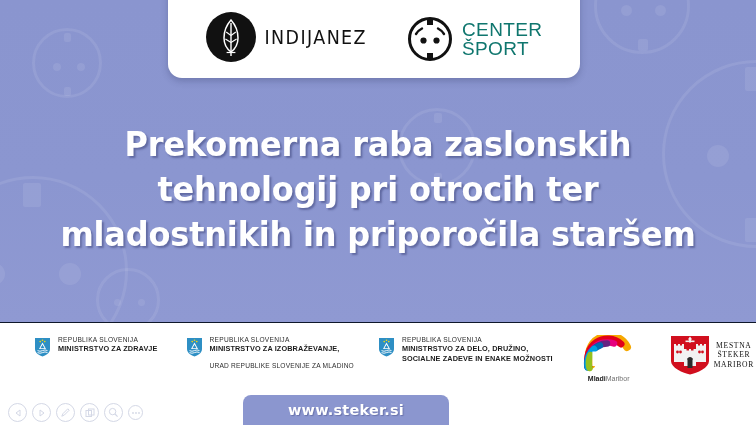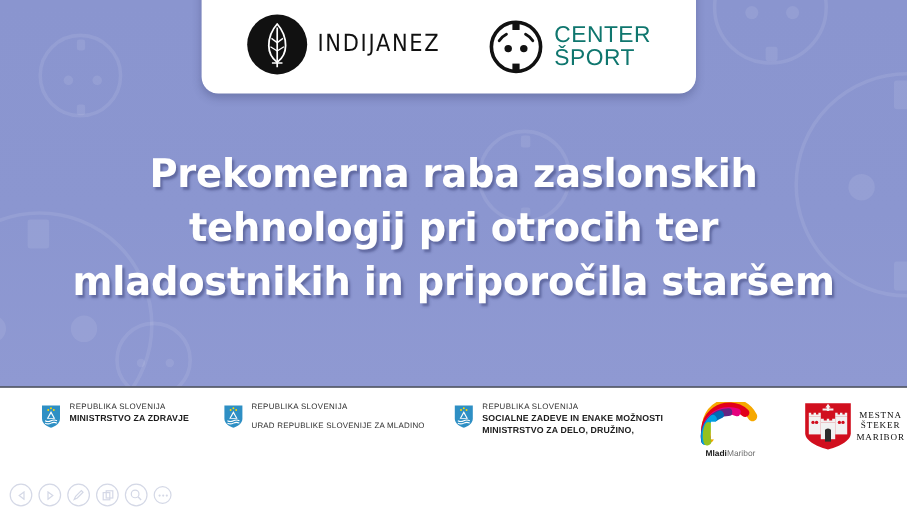--- a/index.html
+++ b/index.html
@@ -307,41 +307,42 @@
           <path d="M8.5 5.5 L12 12 H5 Z" fill="#ffffff"></path>
           <path d="M8.5 7.6 L10.6 11.3 H6.4 Z" fill="#2e8fc4"></path>
           <path d="M3.5 13.6 q2.5 1.3 5 0 q2.5 -1.3 5 0" fill="none" stroke="#ffffff" stroke-width="0.9"></path>
           <path d="M3.5 15.6 q2.5 1.3 5 0 q2.5 -1.3 5 0" fill="none" stroke="#ffffff" stroke-width="0.9"></path>
           <circle cx="8.5" cy="3.2" r="0.8" fill="#ffdd00"></circle>
           <circle cx="6.2" cy="4.6" r="0.8" fill="#ffdd00"></circle>
           <circle cx="10.8" cy="4.6" r="0.8" fill="#ffdd00"></circle>
         </svg>
         <div class="sp-text">
           <div class="sp-l1">REPUBLIKA SLOVENIJA</div>
+          <div class="sp-l2">MINISTRSTVO ZA IZOBRAŽEVANJE,</div>
           <div class="sp-l3">URAD REPUBLIKE SLOVENIJE ZA MLADINO</div>
         </div>
       </div>
 
       <div class="sp-gap-b"></div>
 
       <div class="sponsor">
         <svg class="si-crest" viewBox="0 0 17 20">
           <path d="M1 1 H16 V12 C16 16 11.5 18.6 8.5 19.4 C5.5 18.6 1 16 1 12 Z" fill="#2e8fc4"></path>
           <path d="M8.5 5.5 L12 12 H5 Z" fill="#ffffff"></path>
           <path d="M8.5 7.6 L10.6 11.3 H6.4 Z" fill="#2e8fc4"></path>
           <path d="M3.5 13.6 q2.5 1.3 5 0 q2.5 -1.3 5 0" fill="none" stroke="#ffffff" stroke-width="0.9"></path>
           <path d="M3.5 15.6 q2.5 1.3 5 0 q2.5 -1.3 5 0" fill="none" stroke="#ffffff" stroke-width="0.9"></path>
           <circle cx="8.5" cy="3.2" r="0.8" fill="#ffdd00"></circle>
           <circle cx="6.2" cy="4.6" r="0.8" fill="#ffdd00"></circle>
           <circle cx="10.8" cy="4.6" r="0.8" fill="#ffdd00"></circle>
         </svg>
         <div class="sp-text">
           <div class="sp-l1">REPUBLIKA SLOVENIJA</div>
+          <div class="sp-l2">MINISTRSTVO ZA DELO, DRUŽINO,</div>
           <div class="sp-l2">SOCIALNE ZADEVE IN ENAKE MOŽNOSTI</div>
-          <div class="sp-l2">MINISTRSTVO ZA DELO, DRUŽINO,</div>
         </div>
       </div>
 
       <div class="sp-gap-c"></div>
 
       <div class="mladi-logo">
         <svg width="52" height="38" viewBox="0 0 52 38">
           <path d="M8 30 A20 20 0 0 1 44 12" fill="none" stroke="#f6a800" stroke-width="8" stroke-linecap="round"></path>
           <path d="M6 31 A20 20 0 0 1 38 9" fill="none" stroke="#e2001a" stroke-width="7" stroke-linecap="round"></path>
           <path d="M5 32 A20 20 0 0 1 31 8.5" fill="none" stroke="#e6007e" stroke-width="6.5" stroke-linecap="round"></path>
@@ -382,20 +383,21 @@
         <div class="mb-word">
           <div>MESTNA</div>
           <div>ŠTEKER</div>
           <div>MARIBOR</div>
         </div>
       </div>
 
     </div>
   </div>
 
+  <div class="url-pill">www.steker.si</div>
 
   <div class="toolbar">
     <div class="tb-btn">
       <svg width="8" height="8" viewBox="0 0 8 8">
         <path d="M6 1 L2 4 L6 7 Z" fill="none" stroke="#d4d8e6" stroke-width="1"></path>
       </svg>
     </div>
     <div class="tb-btn">
       <svg width="8" height="8" viewBox="0 0 8 8">
         <path d="M2 1 L6 4 L2 7 Z" fill="none" stroke="#d4d8e6" stroke-width="1"></path>

